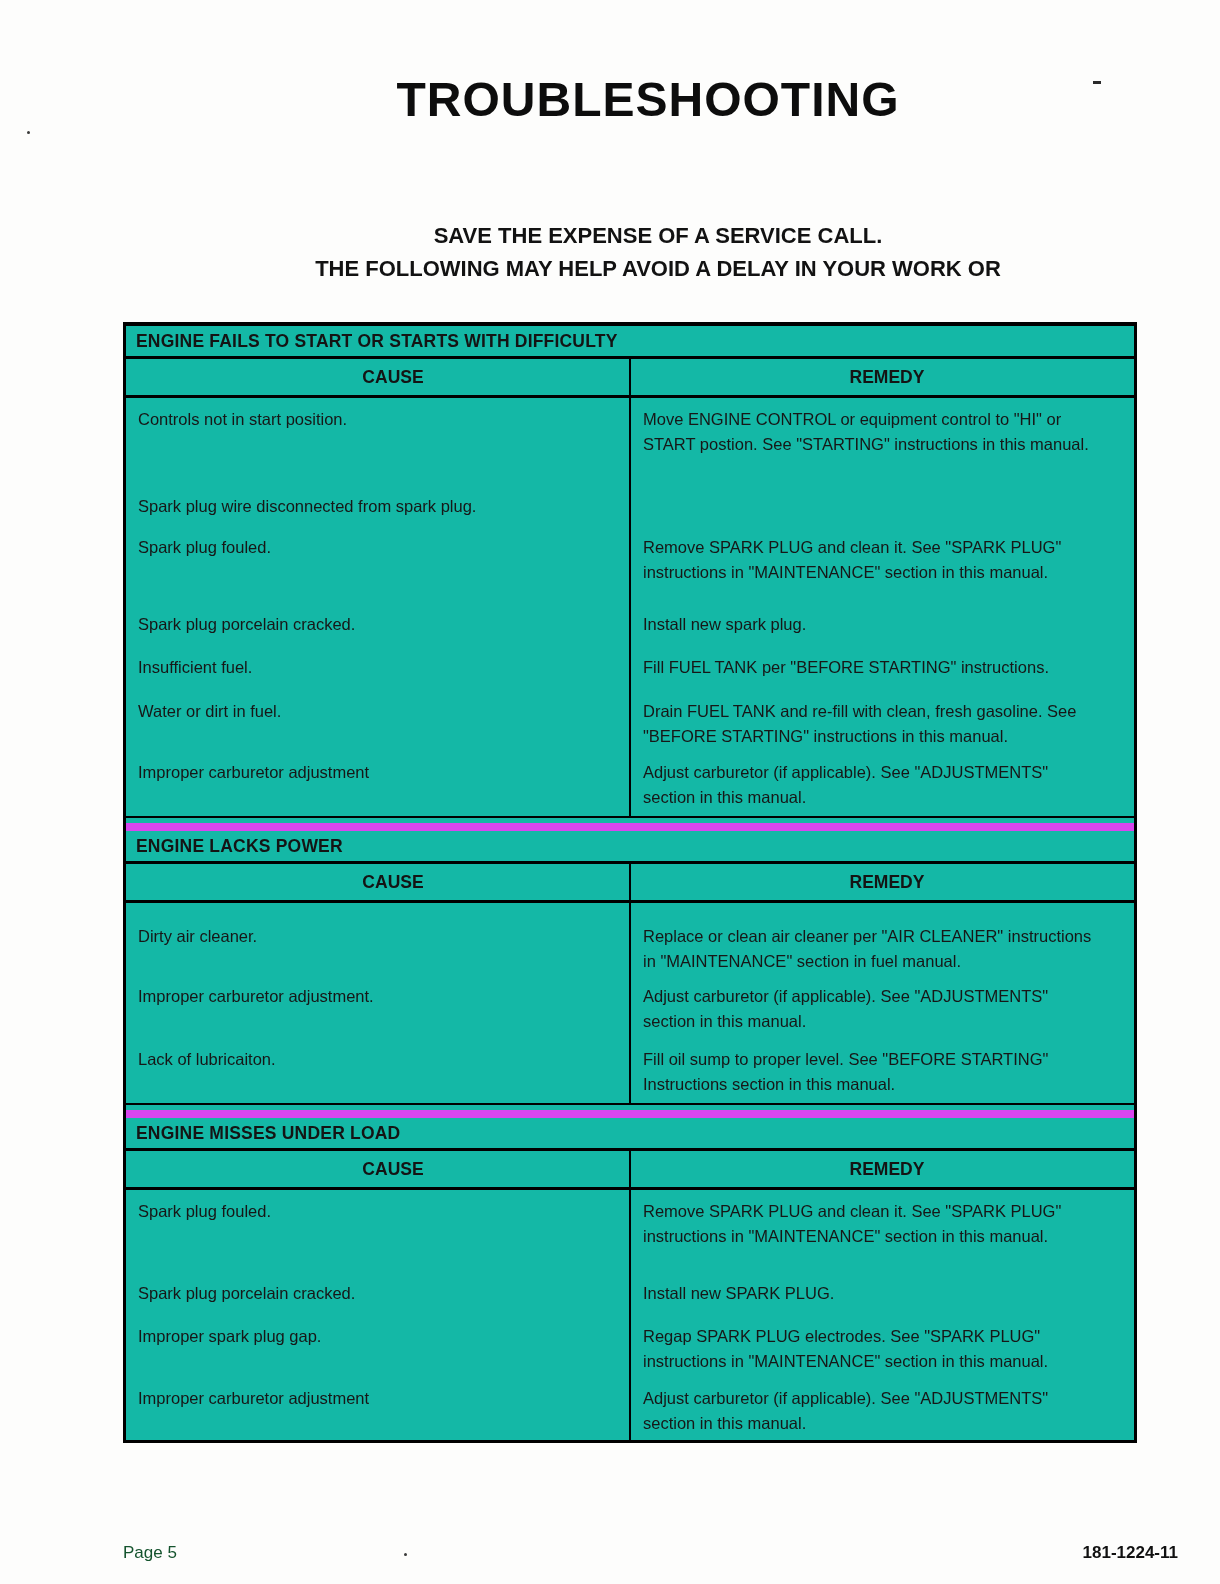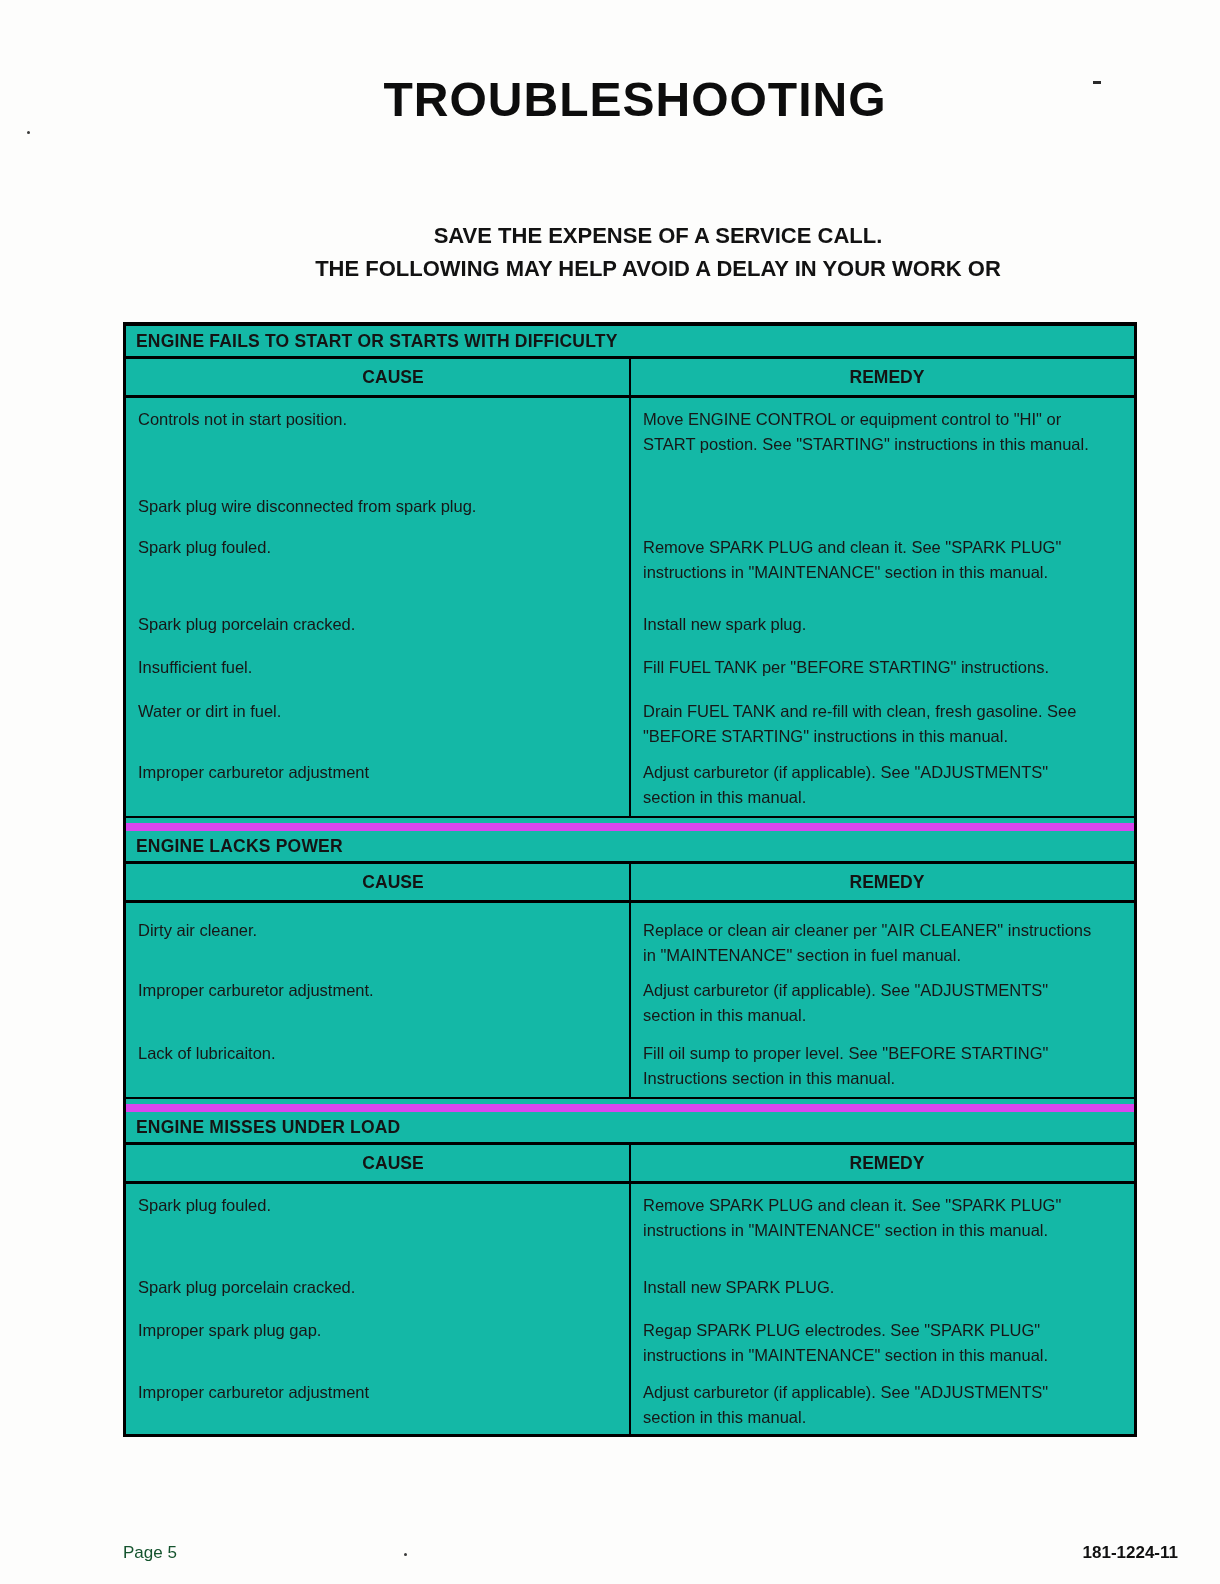--- a/index.html
+++ b/index.html
@@ -2,21 +2,21 @@
 <html><head>
 <meta charset="utf-8">
 <style>
   html,body { margin:0; padding:0; background:#e8e8e8; }
   .page {
     position:relative; width:1220px; height:1584px; margin:0 auto;
     background:#fdfdfc; color:#141414; overflow:hidden;
     font-family:"Liberation Sans", sans-serif;
   }
   .page-title {
-    position:absolute; top:72px; left:123px; width:1024px;
+    position:absolute; top:72px; left:136px; width:1024px;
     text-align:center; font-size:48px; font-weight:bold;
     letter-spacing:1px; color:#0d0d0d;
   }
   .subtitle {
     position:absolute; top:219px; left:146px; width:1024px;
     text-align:center; font-size:22px; font-weight:bold; line-height:33px;
     color:#121212;
   }
   .tbl {
     position:absolute; top:322px; left:123px; width:1014px;
@@ -44,21 +44,21 @@
   .cell {
     box-sizing:border-box; font-size:16.5px; line-height:25px; color:#171717;
   }
   .cell.cause  { width:50%; padding:0 26px 0 12px; }
   .cell.remedy { width:50%; padding:0 34px 0 13px; }
   
   .s1 .r1{min-height:87px}.s1 .r2{min-height:41px}.s1 .r3{min-height:77px}
   .s1 .r4{min-height:43px}.s1 .r5{min-height:44px}.s1 .r6{min-height:61px}
   .s1 .r7{min-height:52px}
   .s2 .r1{min-height:60px}.s2 .r2{min-height:63px}.s2 .r3{min-height:52px}
-  .s2 .body{padding-top:15px}
+  .s2 .body{padding-top:21px}
   .s3 .r1{min-height:82px}.s3 .r2{min-height:43px}.s3 .r3{min-height:62px}
   .s3 .r4{min-height:46px}
   .footer-page {
     position:absolute; top:1543px; left:123px; width:1014px;
     font-size:17px; color:#14532d;
   }
   .footer-doc {
     position:absolute; top:1543px; right:42px;
     font-size:17px; font-weight:bold; color:#111;
   }

